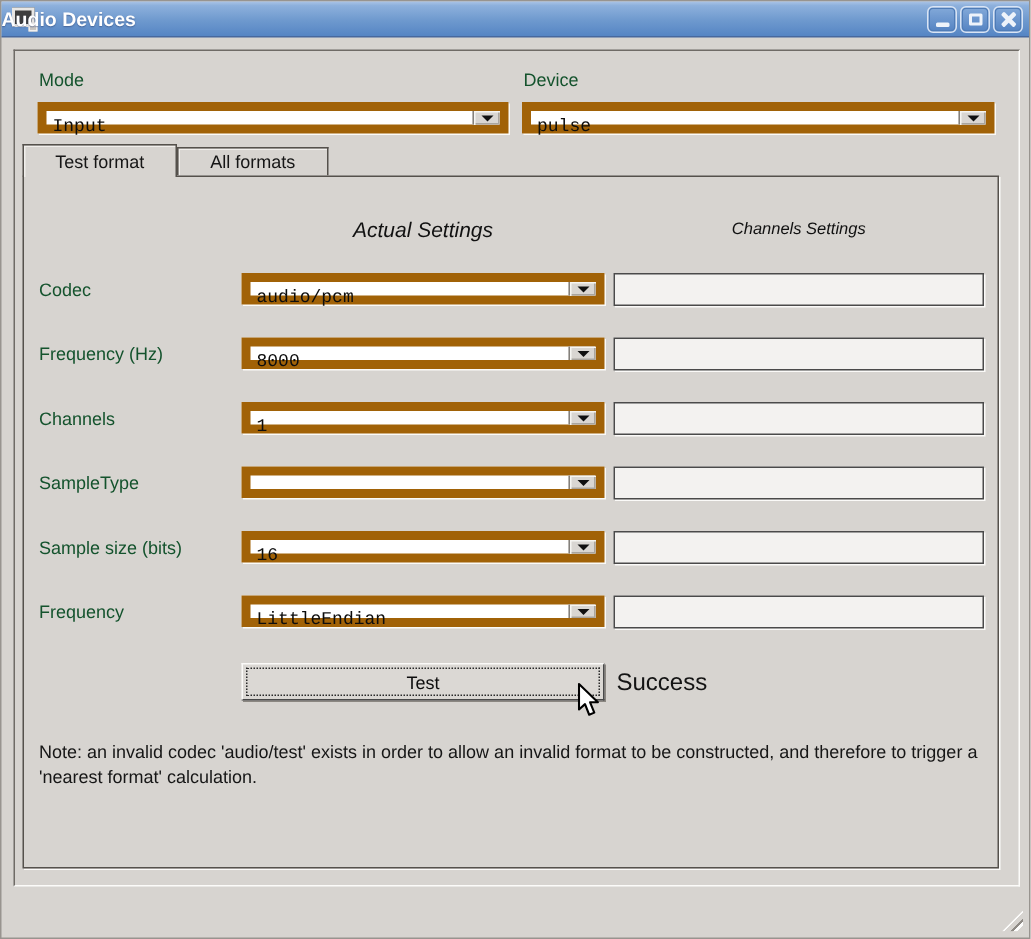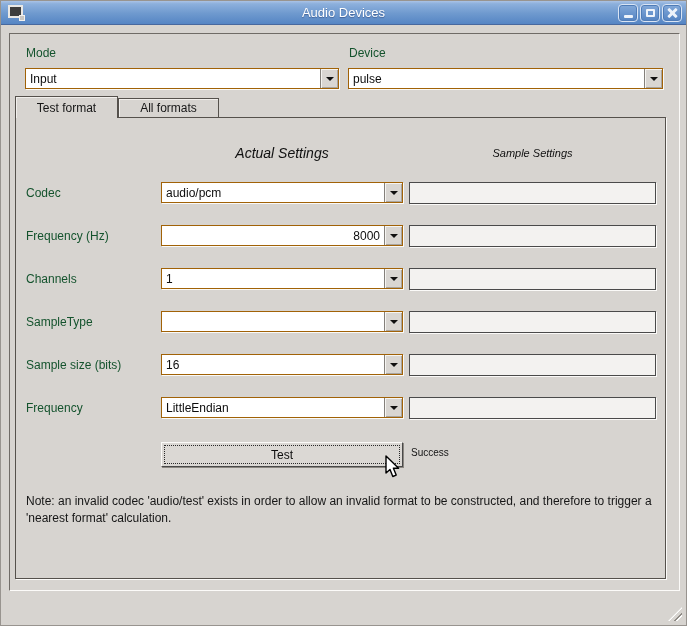--- a/index.html
+++ b/index.html
@@ -18,22 +18,22 @@
   }
   
   .titlebar {
     position: absolute; left: 0; top: 0; right: 0; height: 24px;
     background: linear-gradient(#aac3e6 0%, #8db0dc 10%, #719cd0 40%, #6693cb 55%, #5585c4 100%);
     background: linear-gradient(#aac3e6 0%, #8db0dc 12%, #6e99ce 55%, #5585c4 100%);
     border-bottom: 1px solid #47689e;
   }
   .title-text {
     position: absolute; left: 0; right: 0; top: 4px;
-    text-align: center;
-    font-size: 13px; font-weight: normal; color: #ffffff;
+    text-align: left;
+    font-size: 13px; font-weight: bold; color: #ffffff;
     text-shadow: 0 1px 1px rgba(40,60,110,0.55);
   }
   .win-icon {
     position: absolute; left: 7px; top: 4px; width: 17px; height: 16px;
   }
   .win-icon .screen {
     position: absolute; left: 0; top: 0; width: 15px; height: 13px;
     background: #3d3d3d; border: 2px solid #e9e7e4;
   }
   .win-icon .fold {
@@ -66,23 +66,23 @@
     border-top: 1px solid #6f6b66; border-left: 1px solid #6f6b66;
     border-bottom: 1px solid #fcfbf9; border-right: 1px solid #fcfbf9;
   }
 
   .form-label { position: absolute; font-size: 12px; color: #14532d; white-space: nowrap; }
 
   
   .combo {
     position: absolute; height: 21px;
     background: #ffffff;
-    border: 1px solid #a16207;
+    border: 6px solid #a16207;
     box-shadow: 1px 1px 0 rgba(252,252,250,0.95);
-    font-size: 12px; color: #0d0d0d;
+    font-size: 12px; color: #0d0d0d; font-family: Liberation Mono, monospace;
   }
   .combo .val {
     position: absolute; left: 4px; top: 3px; right: 22px;
     overflow: hidden; white-space: nowrap;
   }
   .combo .arrow-btn {
     position: absolute; top: 0; bottom: 0; right: 0; width: 18px;
     background: #d9d6d2;
     border-left: 1px solid #84807b;
     box-shadow: inset 1px 1px 0 #f6f5f2, inset -1px -1px 0 #a9a59f;
@@ -138,21 +138,21 @@
     display: flex; align-items: center; justify-content: center;
     padding: 2px;
   }
   .test-btn .focus-rect {
     position: absolute; inset: 2px;
     border: 1px dotted #2a2a2a;
     display: flex; align-items: center; justify-content: center;
   }
   .status-label {
     position: absolute; left: 395px; top: 329px;
-    font-size: 10px; color: #141414;
+    font-size: 16px; color: #141414;
   }
   .note {
     position: absolute; left: 10px; top: 375px; width: 632px;
     font-size: 12px; color: #161616; line-height: 17px;
   }
 
   
   .resize-grip {
     position: absolute; right: 4px; bottom: 4px; width: 14px; height: 14px;
     background: repeating-linear-gradient(
@@ -210,33 +210,33 @@
   <div class="tab tab-plain">
     <span>All formats</span>
   </div>
   <div class="tab tab-selected">
     <span>Test format</span>
   </div>
 
   <div class="panel">
 
     <div class="hdr-actual">Actual Settings</div>
-    <div class="hdr-nearest">Sample Settings</div>
+    <div class="hdr-nearest">Channels Settings</div>
 
     <div class="form-label" style="left:10px; top:68px;">Codec</div>
     <div class="combo row-combo" style="top:64px;">
       <span class="val">audio/pcm</span>
       <span class="arrow-btn">
           <span class="tri-down"></span>
         </span>
     </div>
     <div class="nfield" style="top:64px;"></div>
 
     <div class="form-label" style="left:10px; top:111px;">Frequency (Hz)</div>
-    <div class="combo row-combo" style="top:107px;text-align:right;">
+    <div class="combo row-combo" style="top:107px;">
       <span class="val">8000</span>
       <span class="arrow-btn">
           <span class="tri-down"></span>
         </span>
     </div>
     <div class="nfield" style="top:107px;"></div>
 
     <div class="form-label" style="left:10px; top:154px;">Channels</div>
     <div class="combo row-combo" style="top:150px;">
       <span class="val">1</span>

